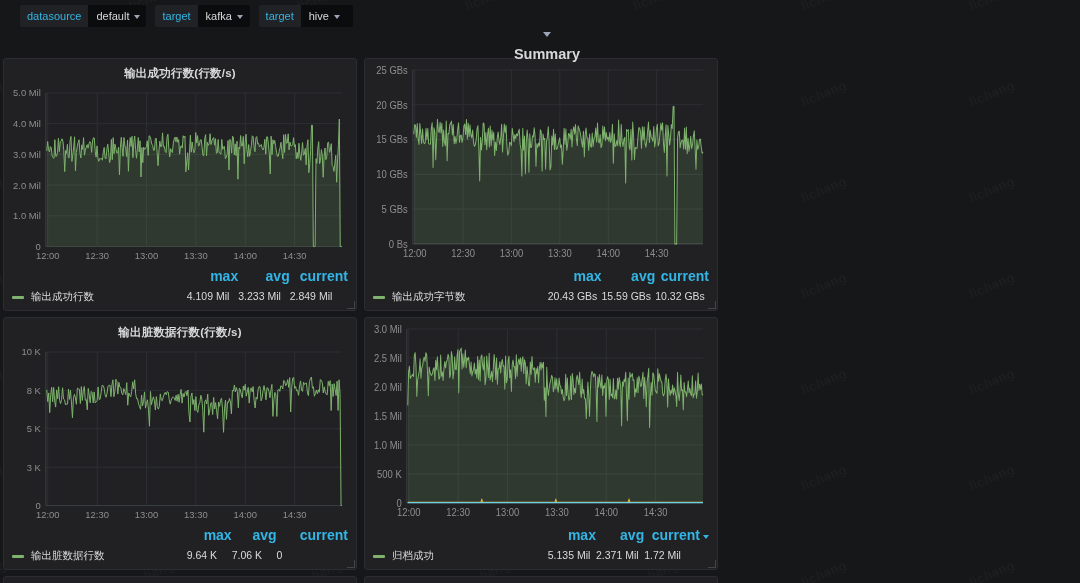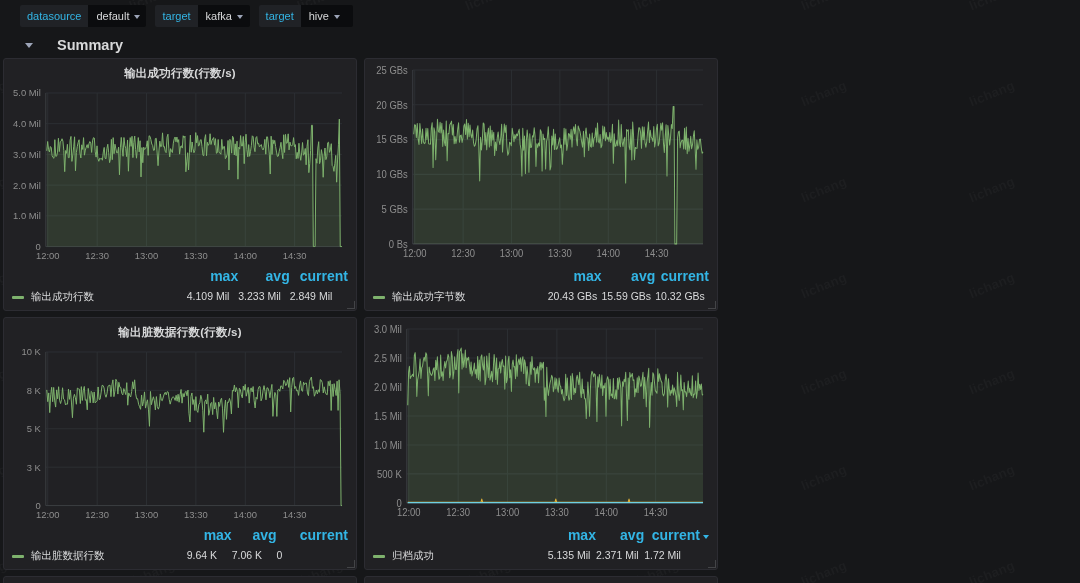--- a/index.html
+++ b/index.html
@@ -49,22 +49,22 @@
     width: 0; height: 0; display: inline-block;
     border-left: 3.5px solid transparent;
     border-right: 3.5px solid transparent;
     border-top: 4px solid #9da5b8;
     position: relative; top: 1px;
   }
 
   
   #rowheader {
     position: relative; z-index: 2;
-    height: 26px; padding-left: 25px;
-    display: flex; align-items: center; gap: 24px;
+    height: 26px; padding-left: 14px;
+    display: flex; align-items: center; gap: 9px; flex-direction: column;
   }
   #rowheader .rh-caret {
     width: 0; height: 0;
     border-left: 4.5px solid transparent;
     border-right: 4.5px solid transparent;
     border-top: 5.5px solid #9da5b8;
     cursor: pointer;
   }
   #rowheader .rh-title {
     color: #d8d9da; font-size: 14.5px; font-weight: 600;

